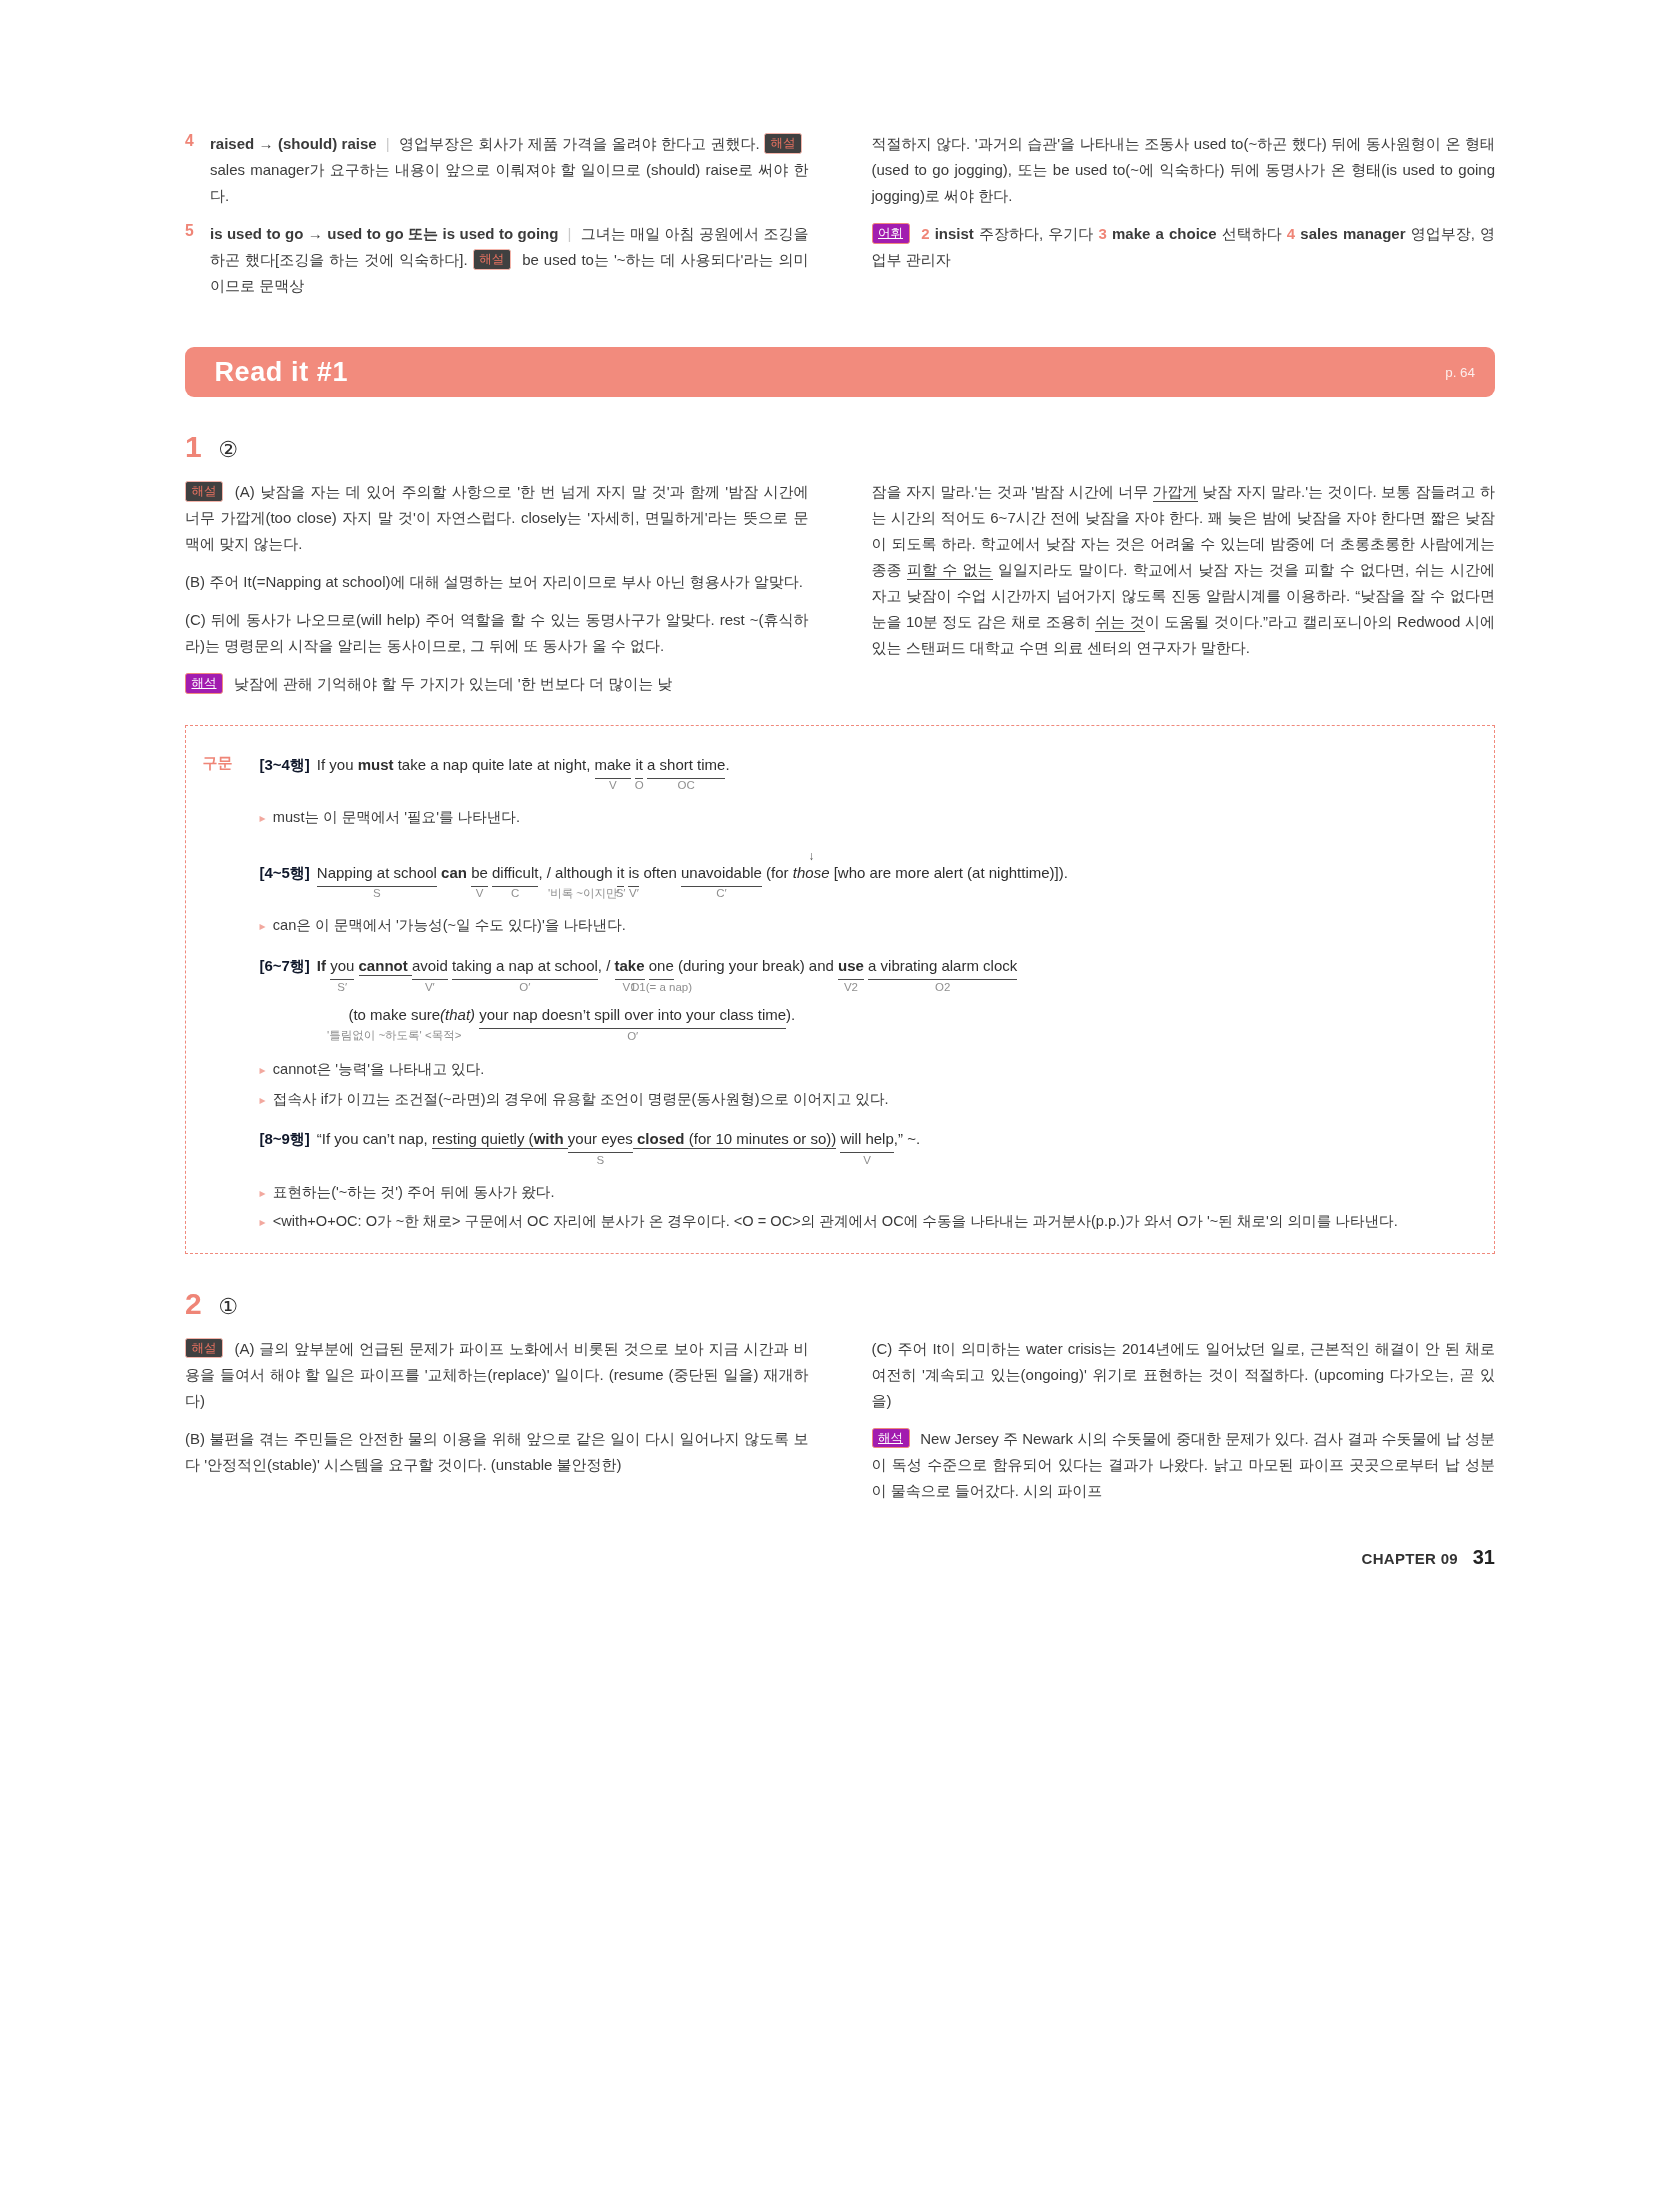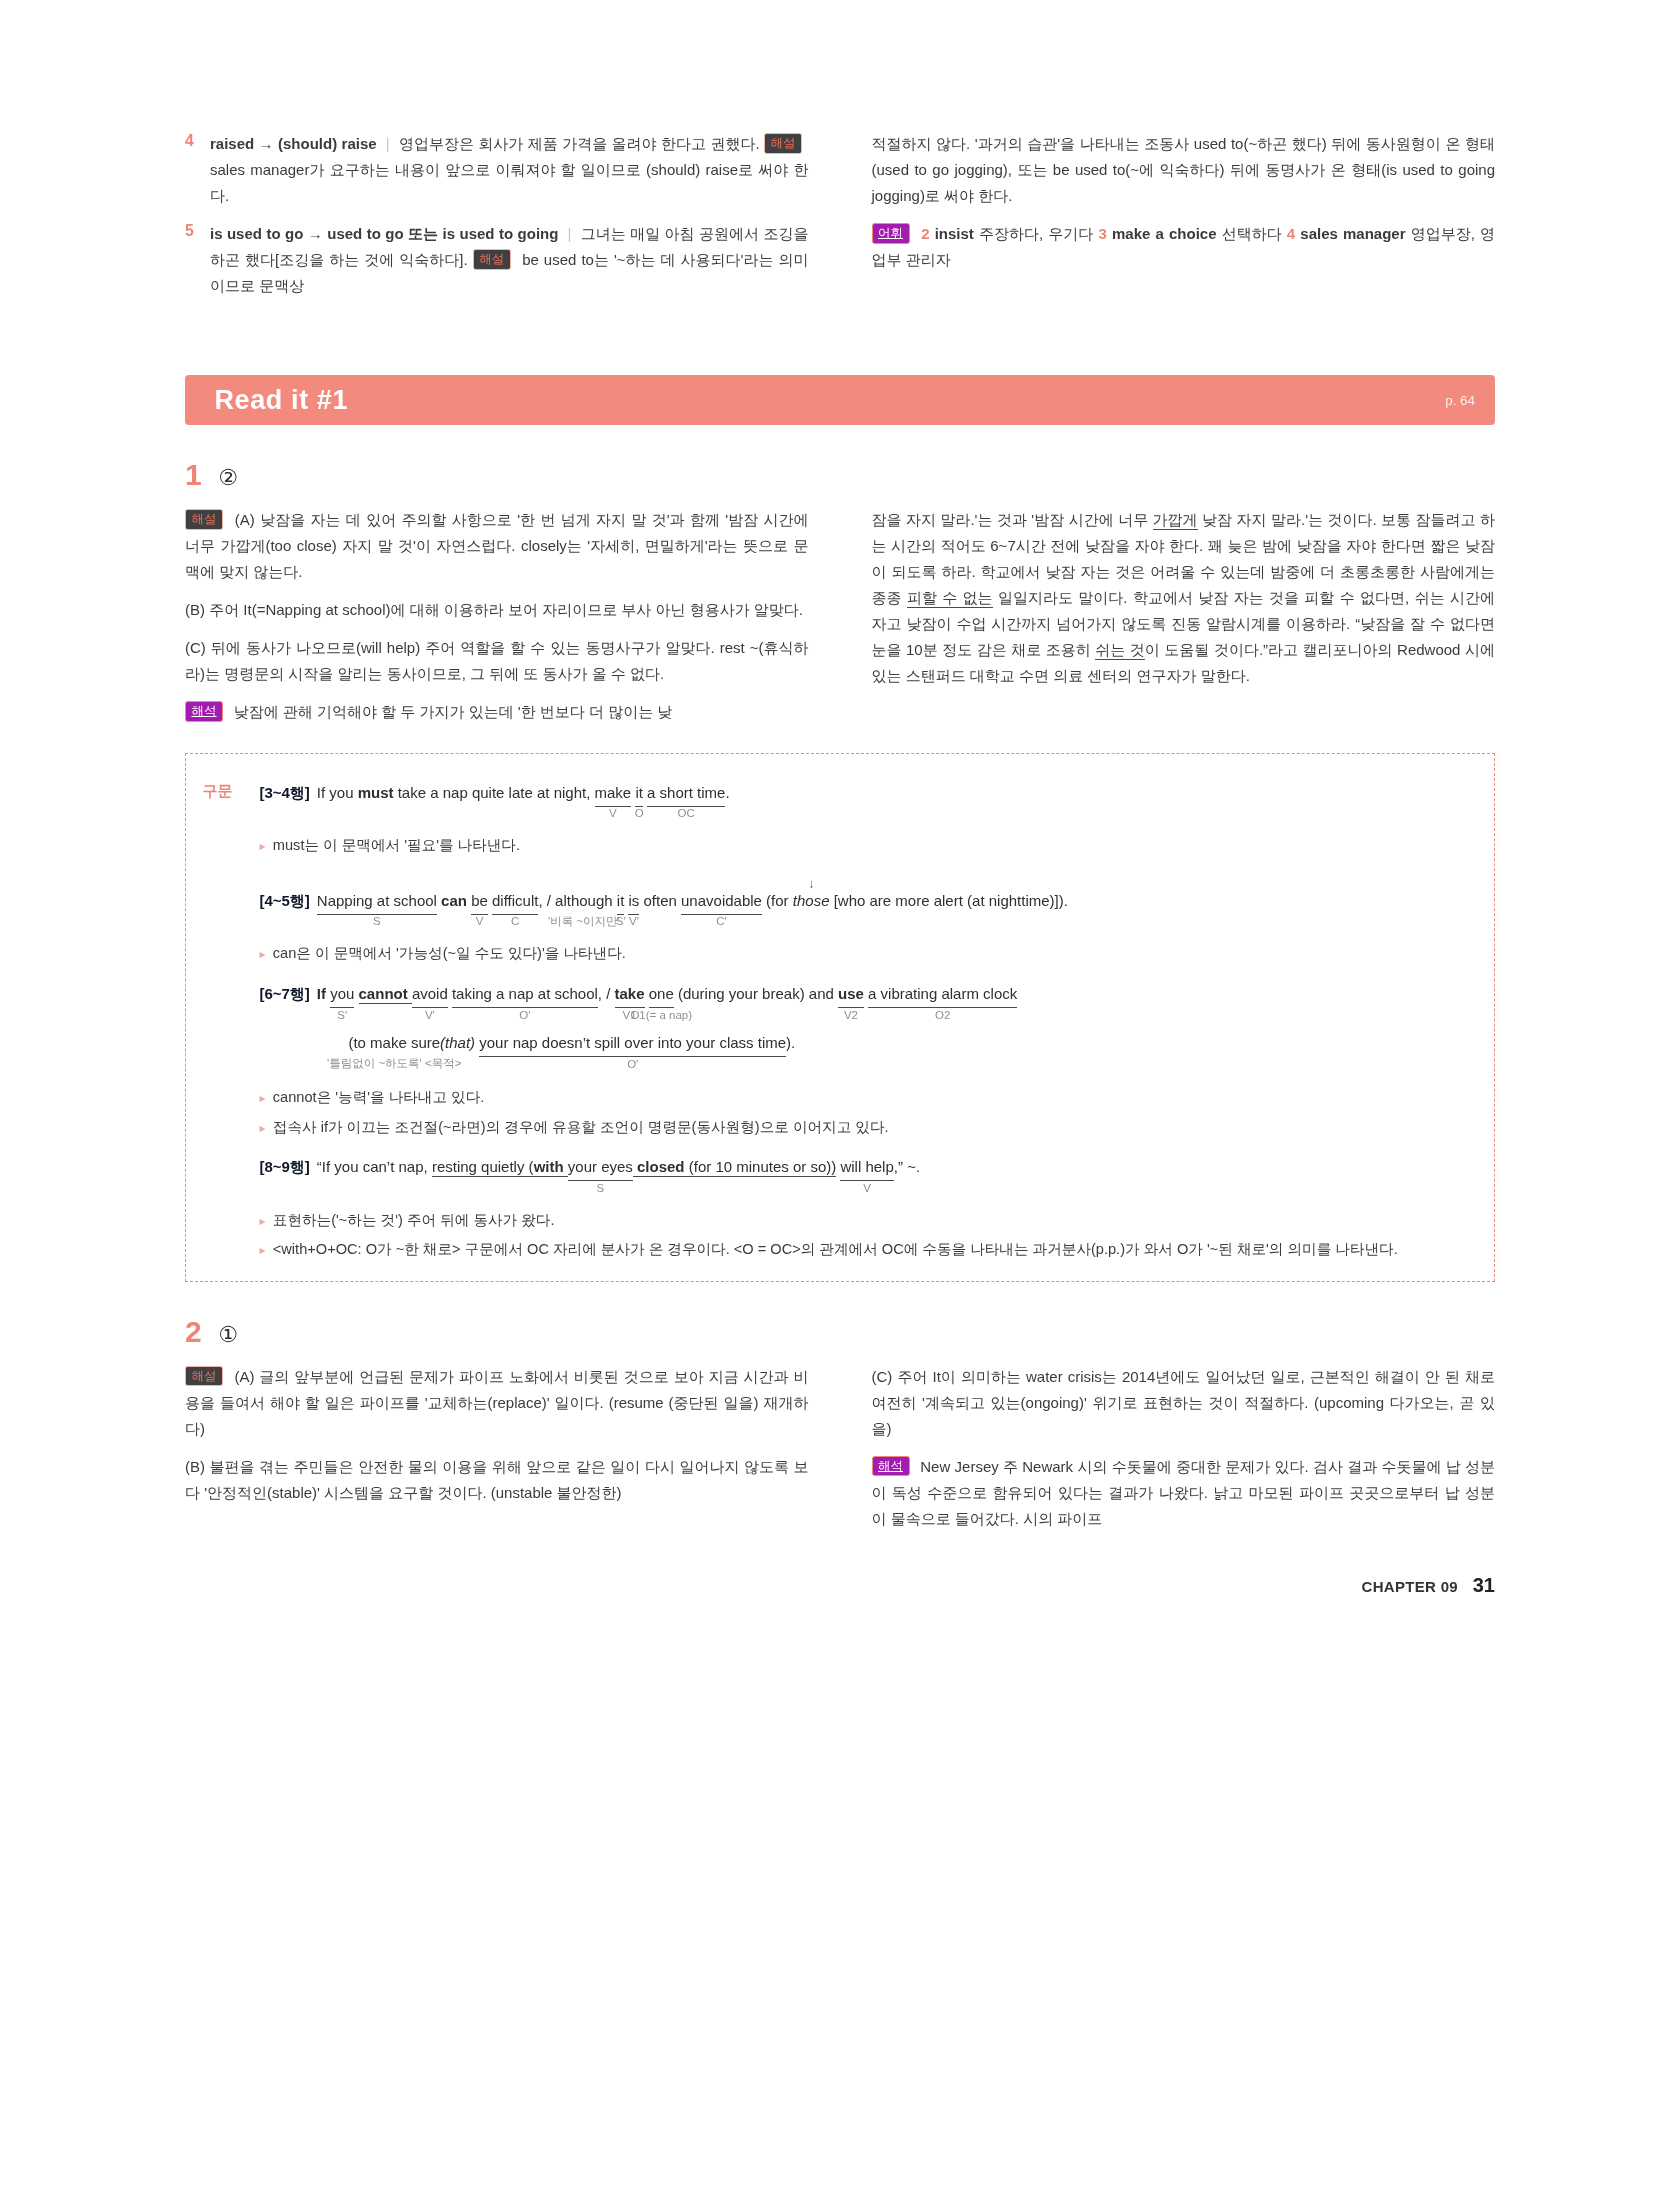--- a/index.html
+++ b/index.html
@@ -31,21 +31,21 @@
 
   .badge {
     display:inline-block; font-size:12.5px; line-height:18.5px;
     padding:0 5.5px; border-radius:2.8px; margin-right:6.5px;
     vertical-align:1.8px; font-weight:400; letter-spacing:0;
   }
   .badge.outline { color:#EB7361; border:0.9px solid #F4B4AA; background:#404040; }
   .badge.fill { background:#a21caf; color:#fff; border:0.9px solid #F0897C;text-decoration:underline; }
 
   .banner {
-    margin-top:76px; height:50px; background:#F28B7D; border-radius:4px;
+    margin-top:48px; height:50px; background:#F28B7D; border-radius:9px;
     display:flex; align-items:center; justify-content:space-between;
     padding:0 20px 0 29.5px;
     gap:10px;
   }
   .banner-title { color:#ffffff; font-weight:700; font-size:27px; letter-spacing:0.6px; }
   .banner-page { color:rgba(255,255,255,0.85); font-size:13.4px; }
 
   .q-head { display:flex; align-items:baseline; gap:16.6px; margin:33px 0 14.8px; }
   .q-num { color:#EF8577; font-weight:700; font-size:30px; }
   .q-ans { font-size:22px; color:#2e2e2e; }
@@ -119,21 +119,21 @@
     <span class="banner-page">p. 64</span>
   </div>
 
   <div class="q-head">
     <span class="q-num">1</span>
     <span class="q-ans">②</span>
   </div>
   <section class="two-col">
     <div>
       <p class="kr para"><span class="badge outline">해설</span><span class="seg"> (A) 낮잠을 자는 데 있어 주의할 사항으로 '한 번 넘게 자지 말 것'과 함께 '밤잠 시간에 너무 가깝게(too close) 자지 말 것'이 자연스럽다. closely는 '자세히, 면밀하게'라는 뜻으로 문맥에 맞지 않는다.</span></p>
-      <p class="kr para"><span class="seg">(B) 주어 It(=Napping at school)에 대해 이용하라 보어 자리이므로 부사 아닌 형용사가 알맞다.</span></p>
+      <p class="kr para"><span class="seg">(B) 주어 It(=Napping at school)에 대해 설명하는 보어 자리이므로 부사 아닌 형용사가 알맞다.</span></p>
       <p class="kr para"><span class="seg">(C) 뒤에 동사가 나오므로(will help) 주어 역할을 할 수 있는 동명사구가 알맞다. rest ~(휴식하라)는 명령문의 시작을 알리는 동사이므로, 그 뒤에 또 동사가 올 수 없다.</span></p>
       <p class="kr para"><span class="badge fill">해석</span><span class="seg"> 낮잠에 관해 기억해야 할 두 가지가 있는데 '한 번보다 더 많이는 낮</span></p>
     </div>
     <div>
       <p class="kr para"><span class="seg">잠을 자지 말라.'는 것과 '밤잠 시간에 너무 </span><span class="seg u">가깝게</span><span class="seg"> 낮잠 자지 말라.'는 것이다. 보통 잠들려고 하는 시간의 적어도 6~7시간 전에 낮잠을 자야 한다. 꽤 늦은 밤에 낮잠을 자야 한다면 짧은 낮잠이 되도록 하라. 학교에서 낮잠 자는 것은 어려울 수 있는데 밤중에 더 초롱초롱한 사람에게는 종종 </span><span class="seg u">피할 수 없는</span><span class="seg"> 일일지라도 말이다. 학교에서 낮잠 자는 것을 피할 수 없다면, 쉬는 시간에 자고 낮잠이 수업 시간까지 넘어가지 않도록 진동 알람시계를 이용하라. “낮잠을 잘 수 없다면 눈을 10분 정도 감은 채로 조용히 </span><span class="seg u">쉬는 것</span><span class="seg">이 도움될 것이다.”라고 캘리포니아의 Redwood 시에 있는 스탠퍼드 대학교 수면 의료 센터의 연구자가 말한다.</span></p>
     </div>
   </section>
 
   <div class="syntax-box">
     <div class="syntax-label">구문</div>

